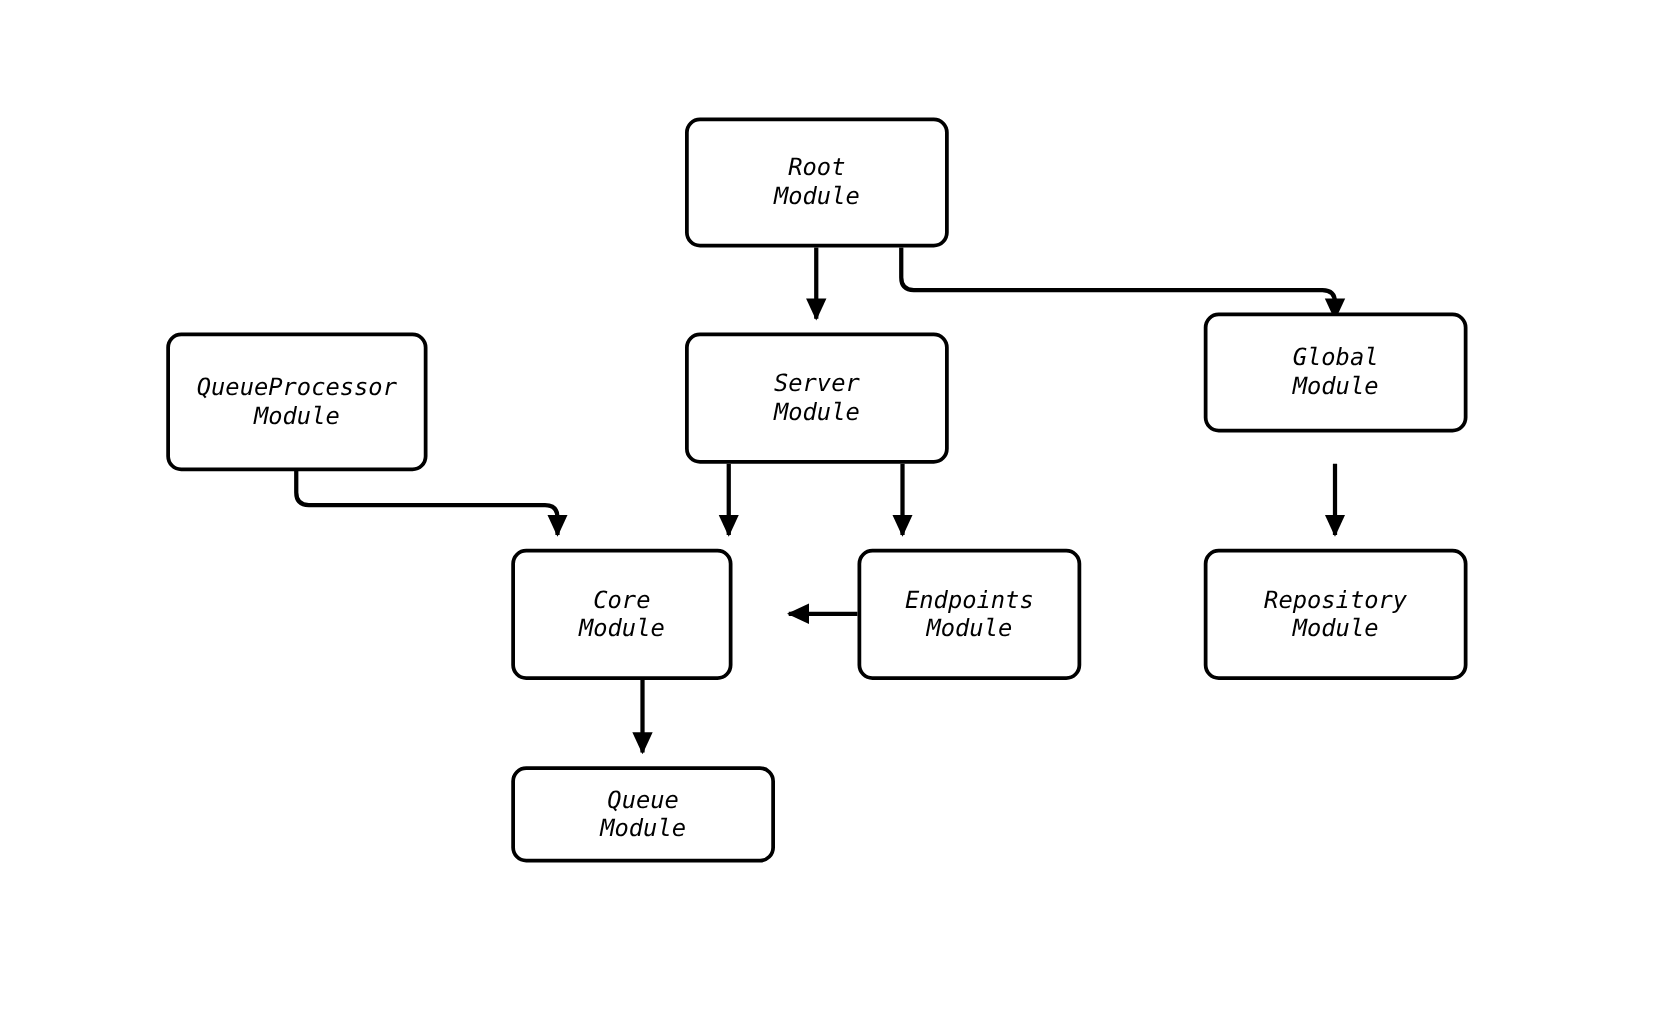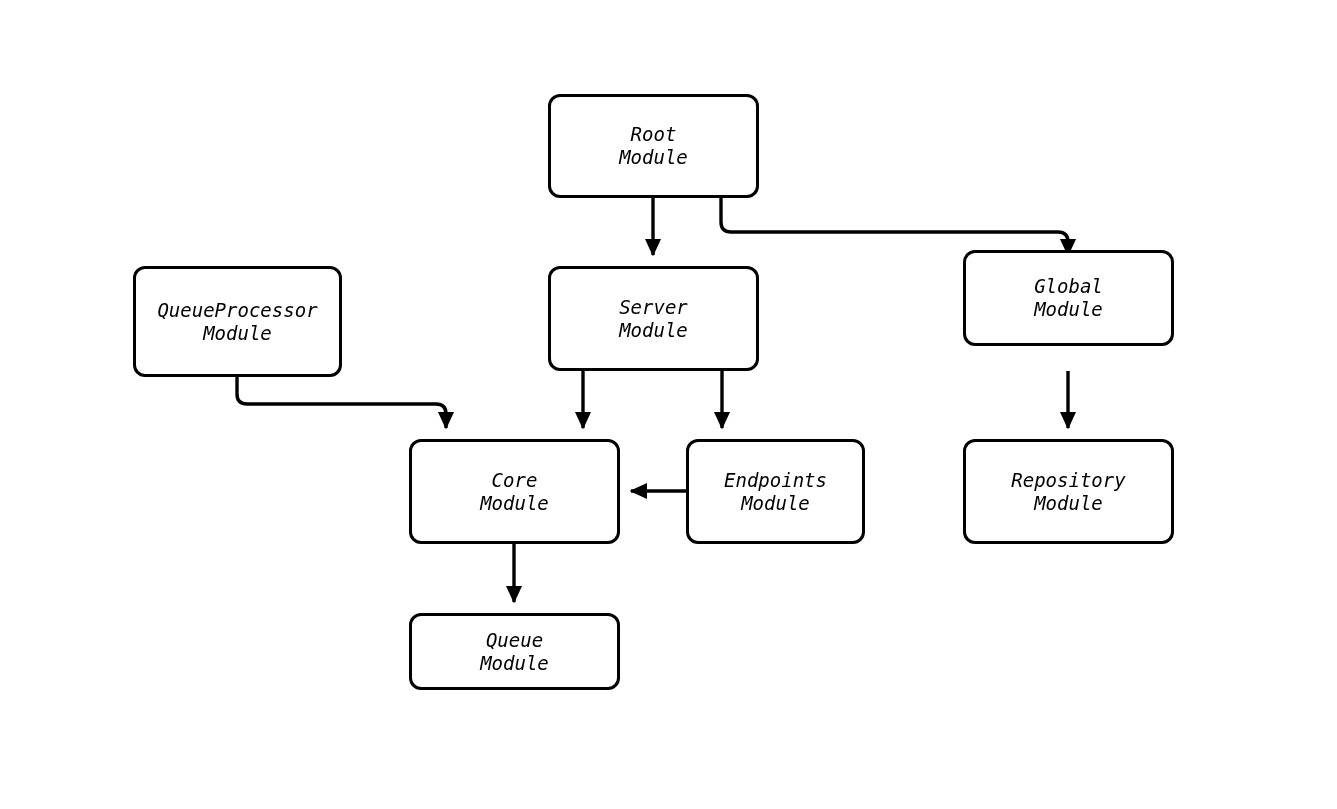--- a/index.html
+++ b/index.html
@@ -94,21 +94,21 @@
   <div class="node-box" style="left:548px; top:266px; width:211px; height:105px;">
     <div class="node-label">Server
 Module</div>
   </div>
 
   <div class="node-box" style="left:963px; top:250px; width:211px; height:96px;">
     <div class="node-label">Global
 Module</div>
   </div>
 
-  <div class="node-box" style="left:409px; top:439px; width:211px; height:105px;">
+  <div class="node-box" style="left:409px; top:439px; width:177px; height:105px;">
     <div class="node-label">Core
 Module</div>
   </div>
 
   <div class="node-box" style="left:686px; top:439px; width:179px; height:105px;">
     <div class="node-label">Endpoints
 Module</div>
   </div>
 
   <div class="node-box" style="left:963px; top:439px; width:211px; height:105px;justify-content:center;">

